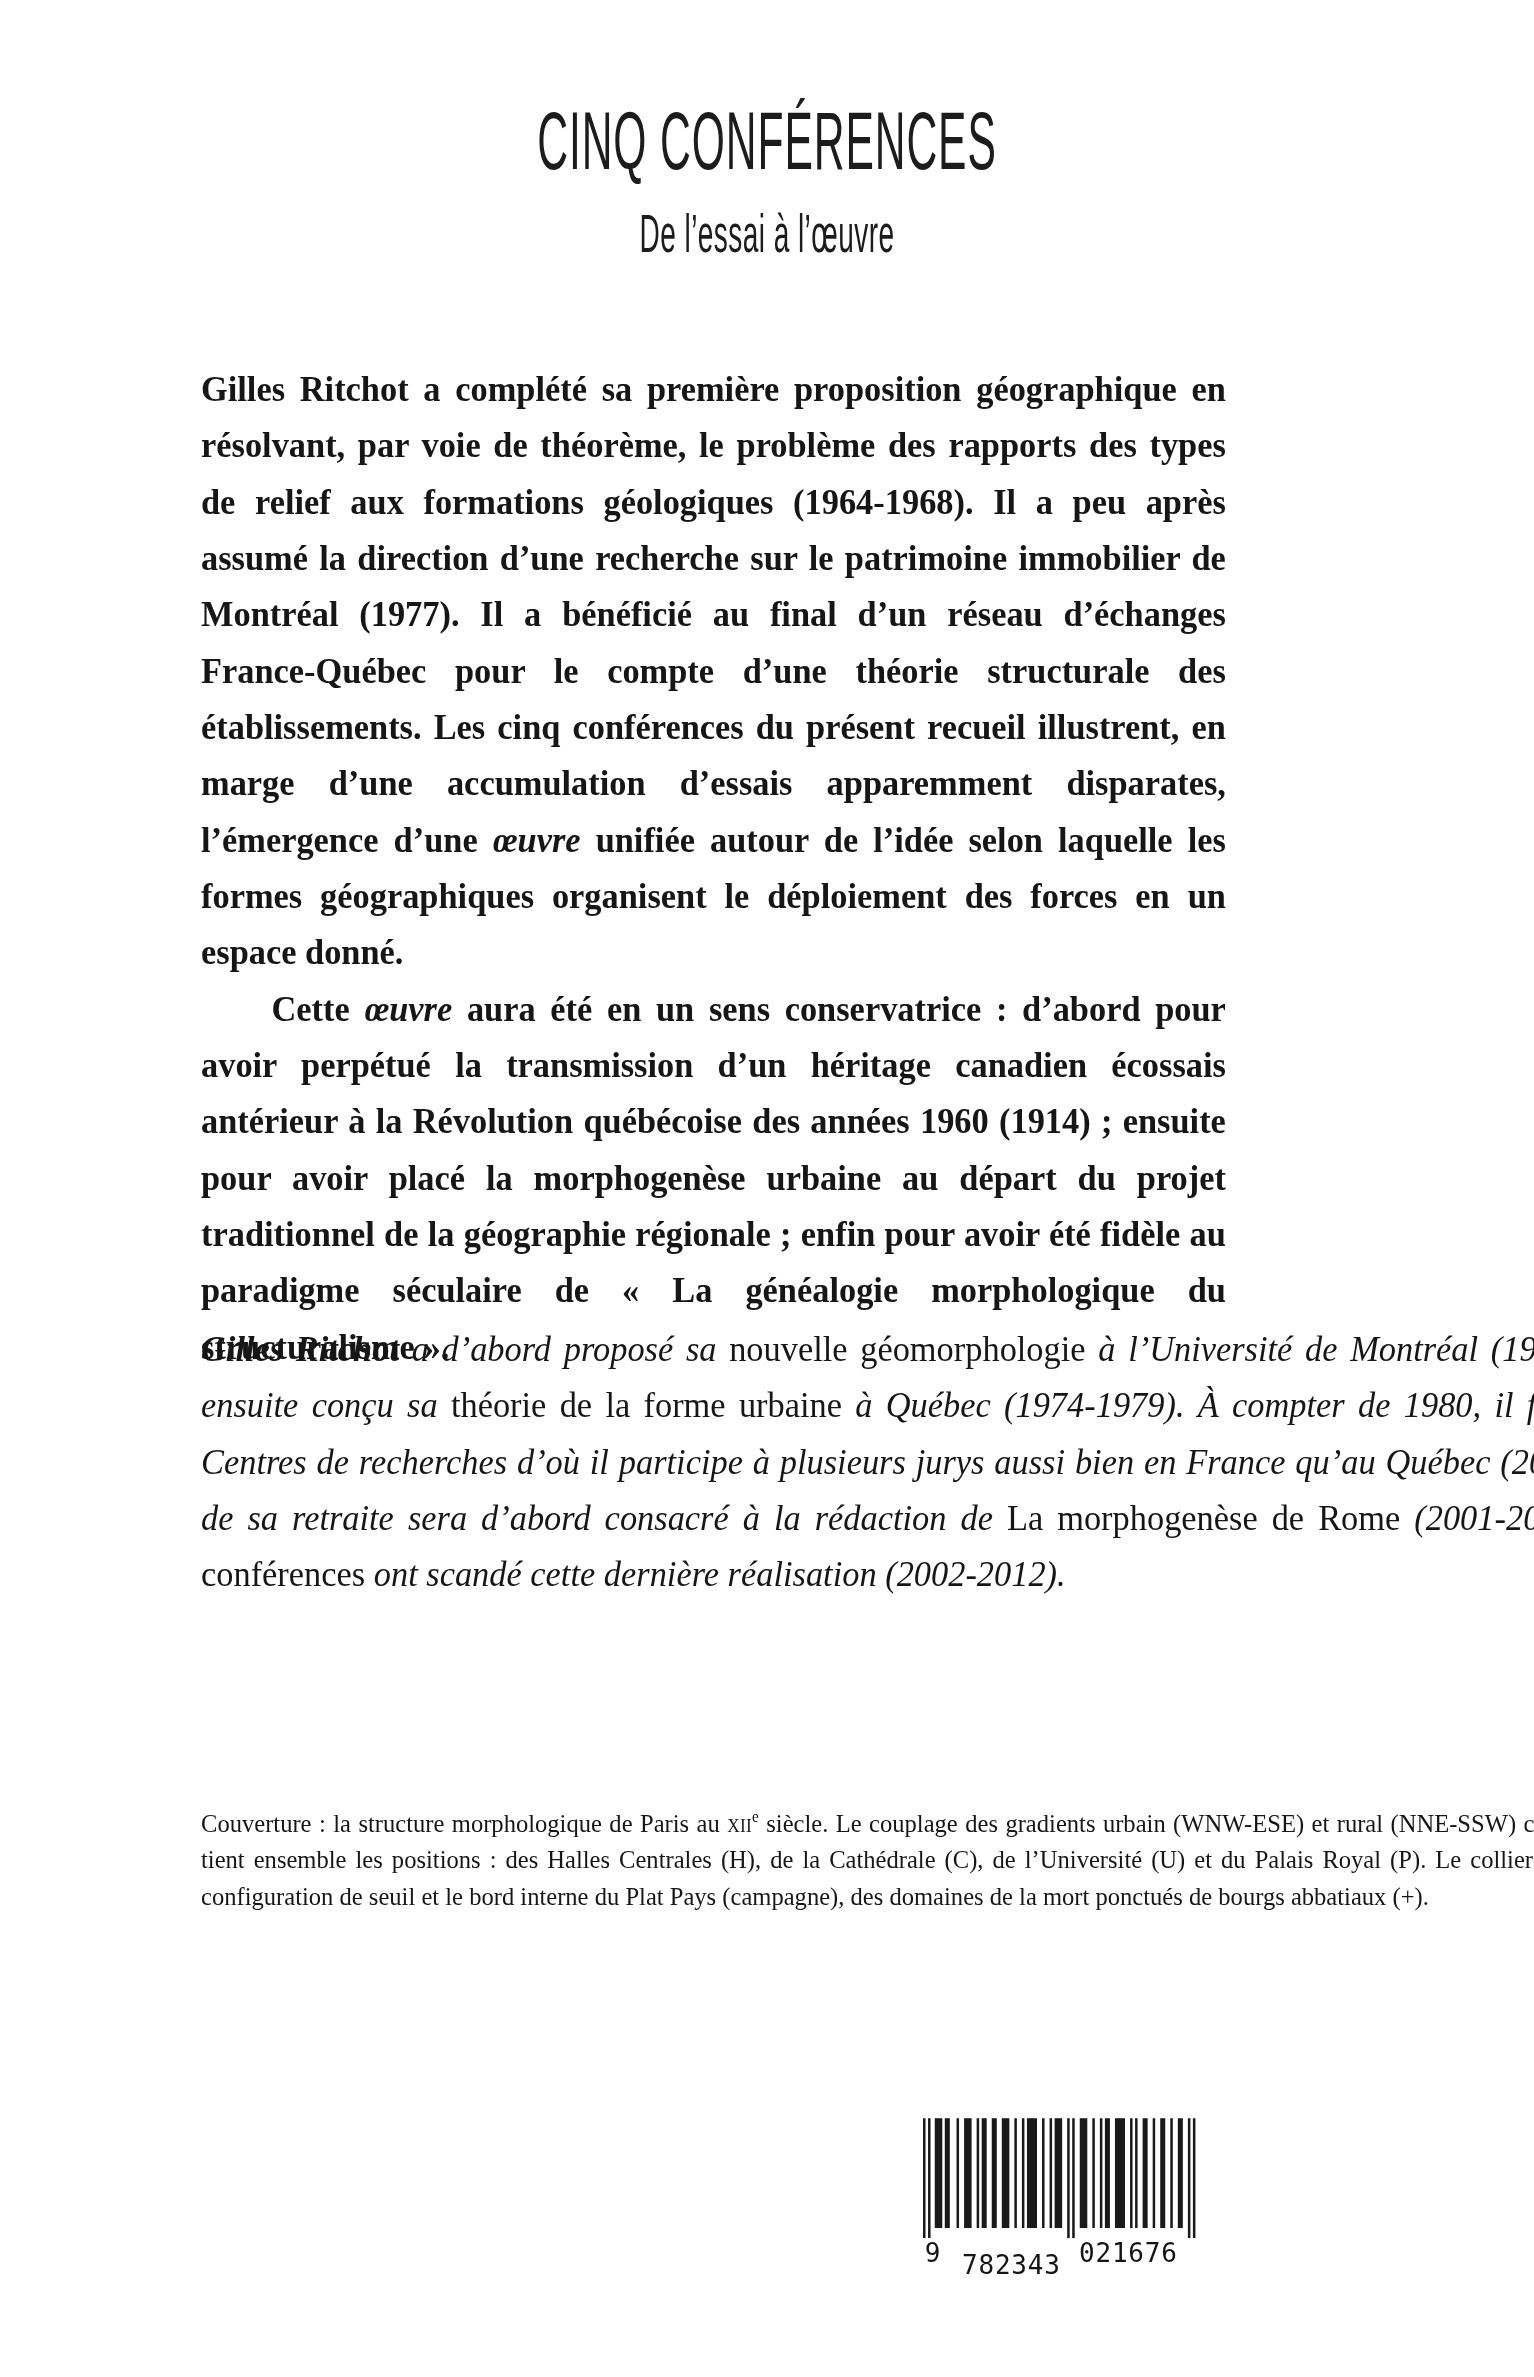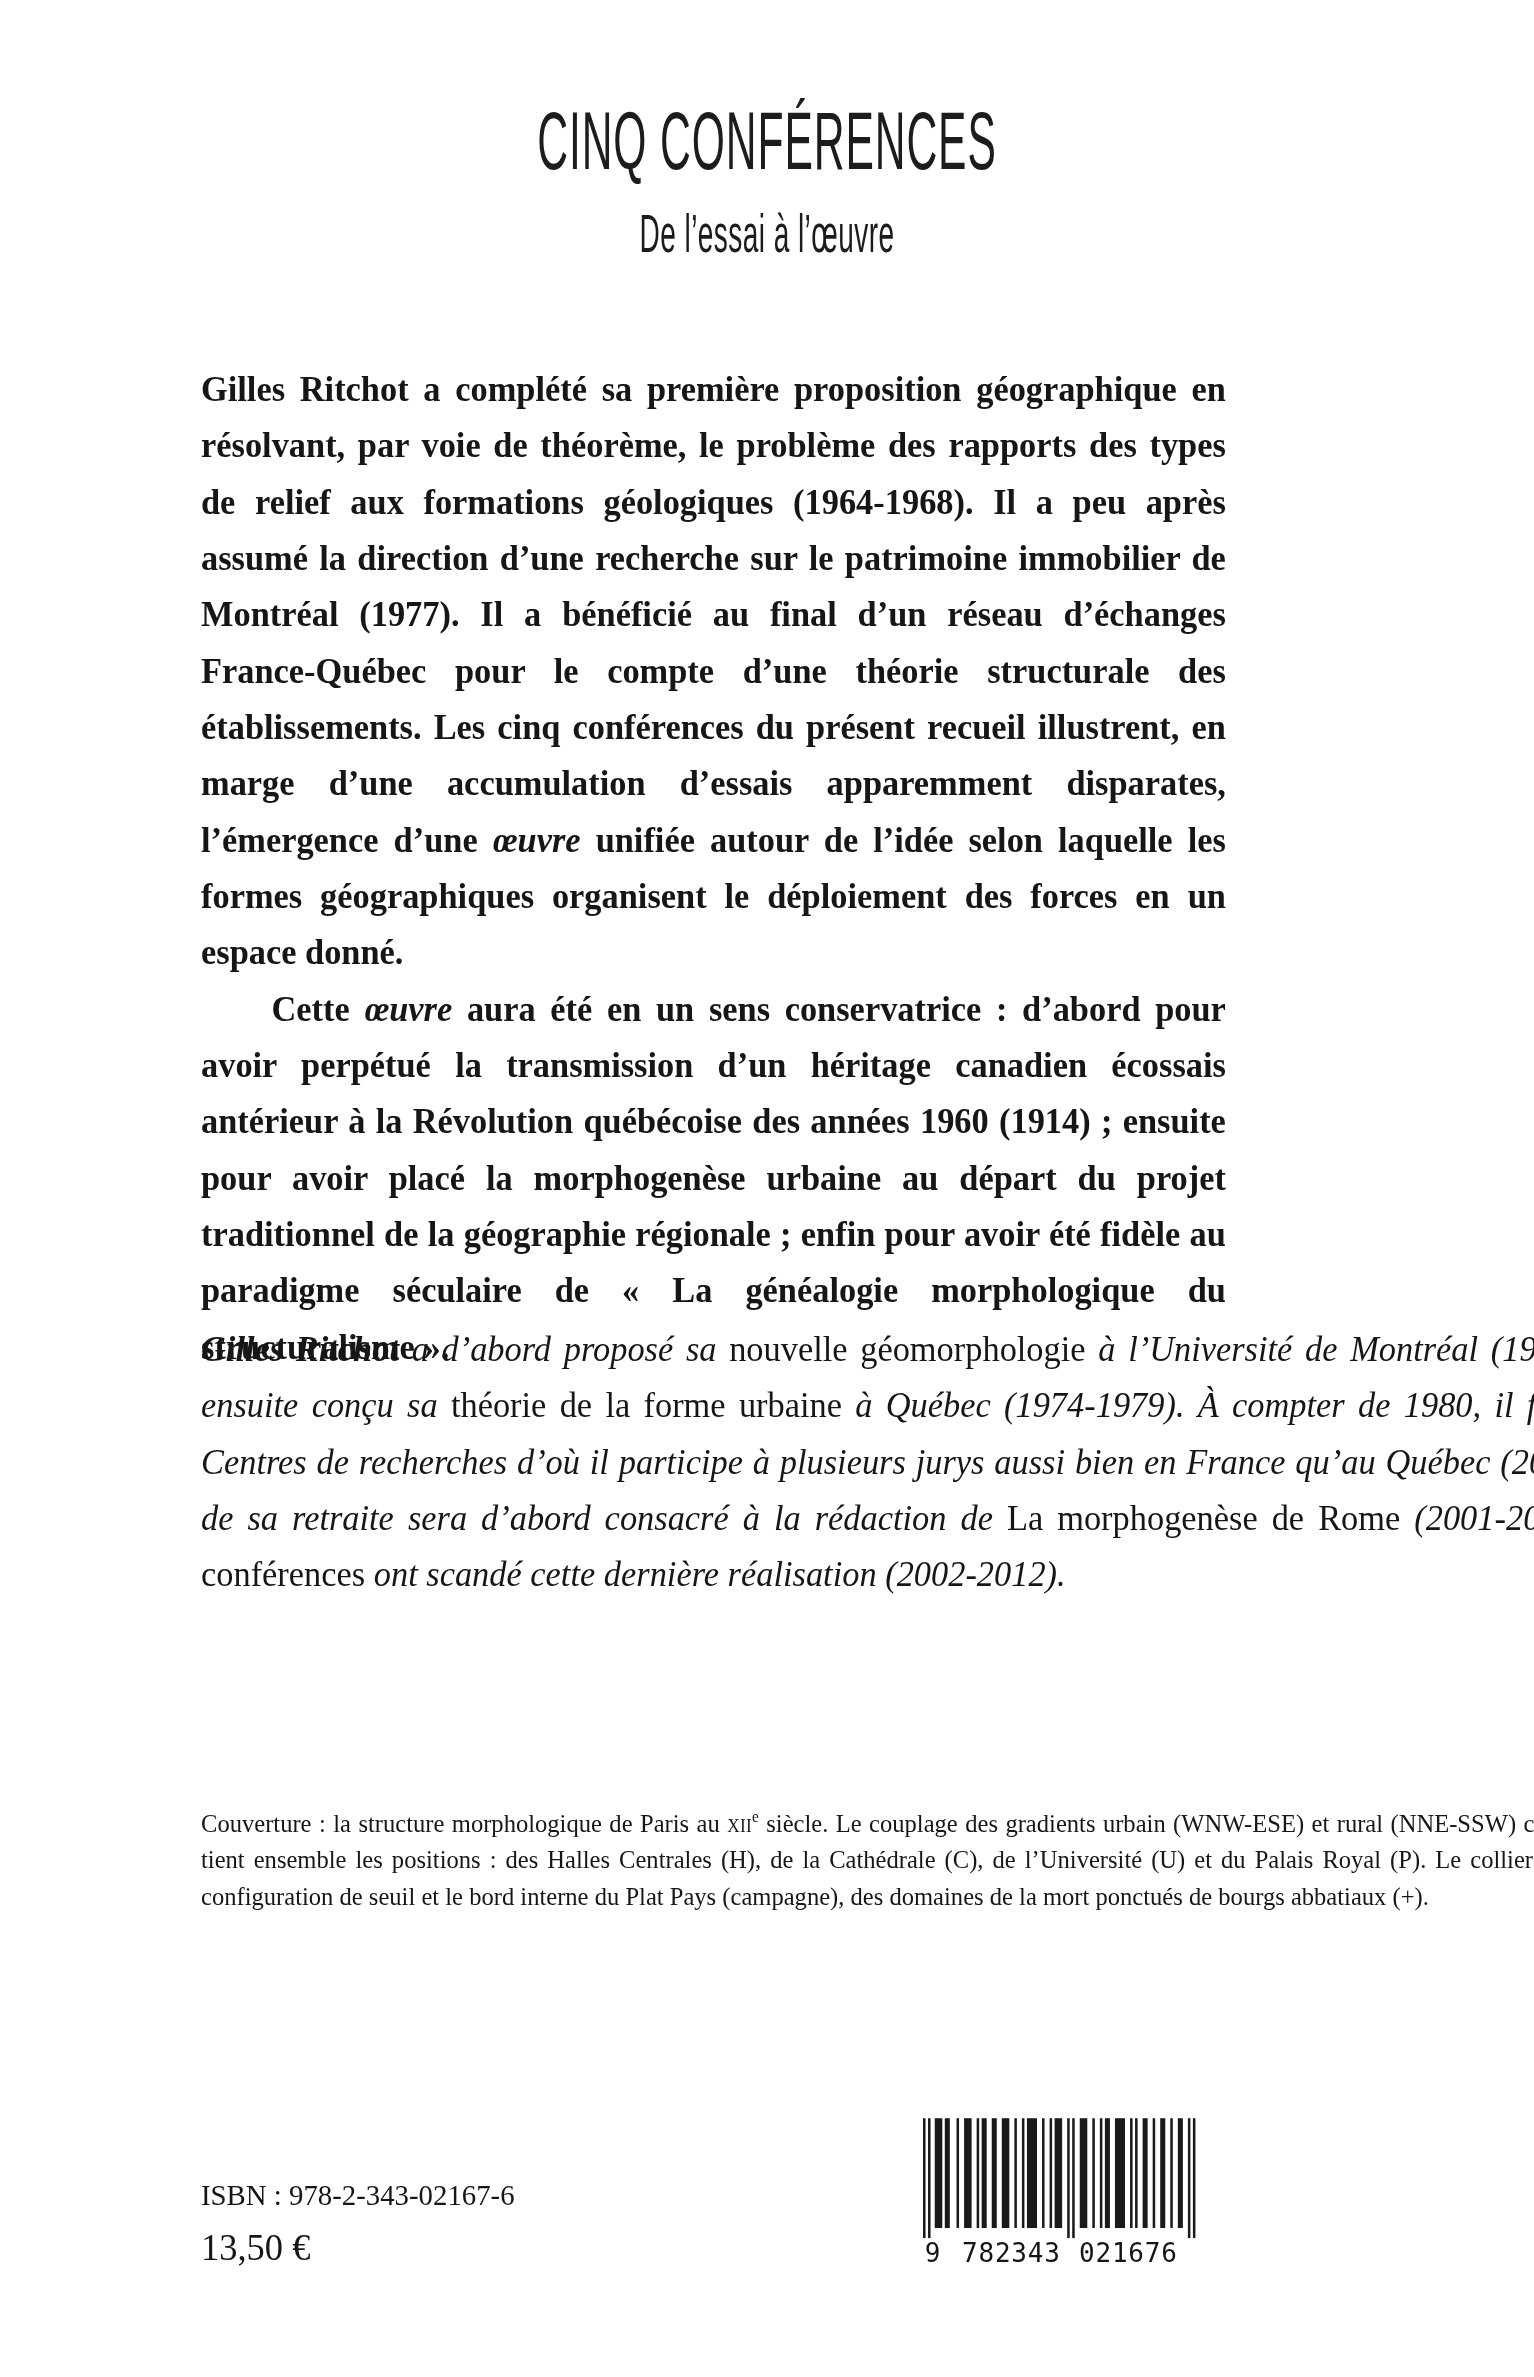--- a/index.html
+++ b/index.html
@@ -167,21 +167,21 @@
     left: 0;
     top: 120px;
     width: 285px;
     height: 32px;
     font-family: "DejaVu Sans Mono", "Liberation Mono", monospace;
     font-size: 26px;
     color: #151515;
     letter-spacing: 0.8px;
   }
   .bd-lead  { position: absolute; left: 1.7px;   top: 0; }
-  .bd-left  { position: absolute; left: 39px;  top: 0; }
+  .bd-left  { position: absolute; left: 39px;  top: 12px; }
   .bd-right { position: absolute; left: 156px; top: 0; text-align: center; }
 </style>
 </head>
 <body>
 
 <div id="page">
 
   <div class="title-block">
     <div class="book-title">CINQ CONFÉRENCES</div>
     <div class="book-subtitle">De l’essai à l’œuvre</div>
@@ -189,24 +189,20 @@
 
   <div class="body-col">
     <p class="blurb"><span>Gilles Ritchot a complété sa première proposition géographique en résolvant, par voie de théorème, le problème des rapports des types de relief aux formations géologiques (1964-1968). Il a peu après assumé la direction d’une recherche sur le patrimoine immobilier de Montréal (1977). Il a bénéficié au final d’un réseau d’échanges France-Québec pour le compte d’une théorie structurale des établissements. Les cinq conférences du présent recueil illustrent, en marge d’une accumulation d’essais apparemment disparates, l’émergence d’une </span><i>œuvre</i><span> unifiée autour de l’idée selon laquelle les formes géographiques organisent le déploiement des forces en un espace donné.</span></p>
     <p class="blurb"><span>Cette </span><i>œuvre</i><span> aura été en un sens conservatrice : d’abord pour avoir perpétué la transmission d’un héritage canadien écossais antérieur à la Révolution québécoise des années 1960 (1914) ; ensuite pour avoir placé la morphogenèse urbaine au départ du projet traditionnel de la géographie régionale ; enfin pour avoir été fidèle au paradigme séculaire de « La généalogie morphologique du structuralisme ».</span></p>
   </div>
 
   <p class="bio"><span class="nm">Gilles Ritchot</span><span> a d’abord proposé sa </span><span class="rom">nouvelle géomorphologie</span><span> à l’Université de Montréal (1964-1968). Il a ensuite conçu sa </span><span class="rom">théorie de la forme urbaine</span><span> à Québec (1974-1979). À compter de 1980, il fréquente deux Centres de recherches d’où il participe à plusieurs jurys aussi bien en France qu’au Québec (2000). Le temps de sa retraite sera d’abord consacré à la rédaction de </span><span class="rom">La morphogenèse de Rome</span><span> (2001-2011). Les </span><span class="rom">Cinq conférences</span><span> ont scandé cette dernière réalisation (2002-2012).</span></p>
 
   <p class="caption"><span>Couverture : la structure morphologique de Paris au </span><span class="sc">xii</span><sup>e</sup><span> siècle. Le couplage des gradients urbain (WNW-ESE) et rural (NNE-SSW) configure le seuil qui tient ensemble les positions : des Halles Centrales (H), de la Cathédrale (C), de l’Université (U) et du Palais Royal (P). Le collier positionne, entre la configuration de seuil et le bord interne du Plat Pays (campagne), des domaines de la mort ponctués de bourgs abbatiaux (+).</span></p>
 
-  <div class="isbn-block">
-    <div class="isbn-line">ISBN : 978-2-343-02167-6</div>
-    <div class="price-line">13,50 €</div>
-  </div>
 
   <div class="barcode-wrap">
     <svg class="barcode-svg" id="barcode-svg" width="285" height="122" viewBox="0 0 340 145">
         <rect x="0" y="0" width="3" height="143" fill="#1a1a1a"></rect>
         <rect x="6" y="0" width="3" height="143" fill="#1a1a1a"></rect>
         <rect x="14" y="0" width="9" height="131" fill="#1a1a1a"></rect>
         <rect x="26" y="0" width="6" height="131" fill="#1a1a1a"></rect>
         <rect x="40" y="0" width="3" height="131" fill="#1a1a1a"></rect>
         <rect x="49" y="0" width="9" height="131" fill="#1a1a1a"></rect>
         <rect x="64" y="0" width="3" height="131" fill="#1a1a1a"></rect>

